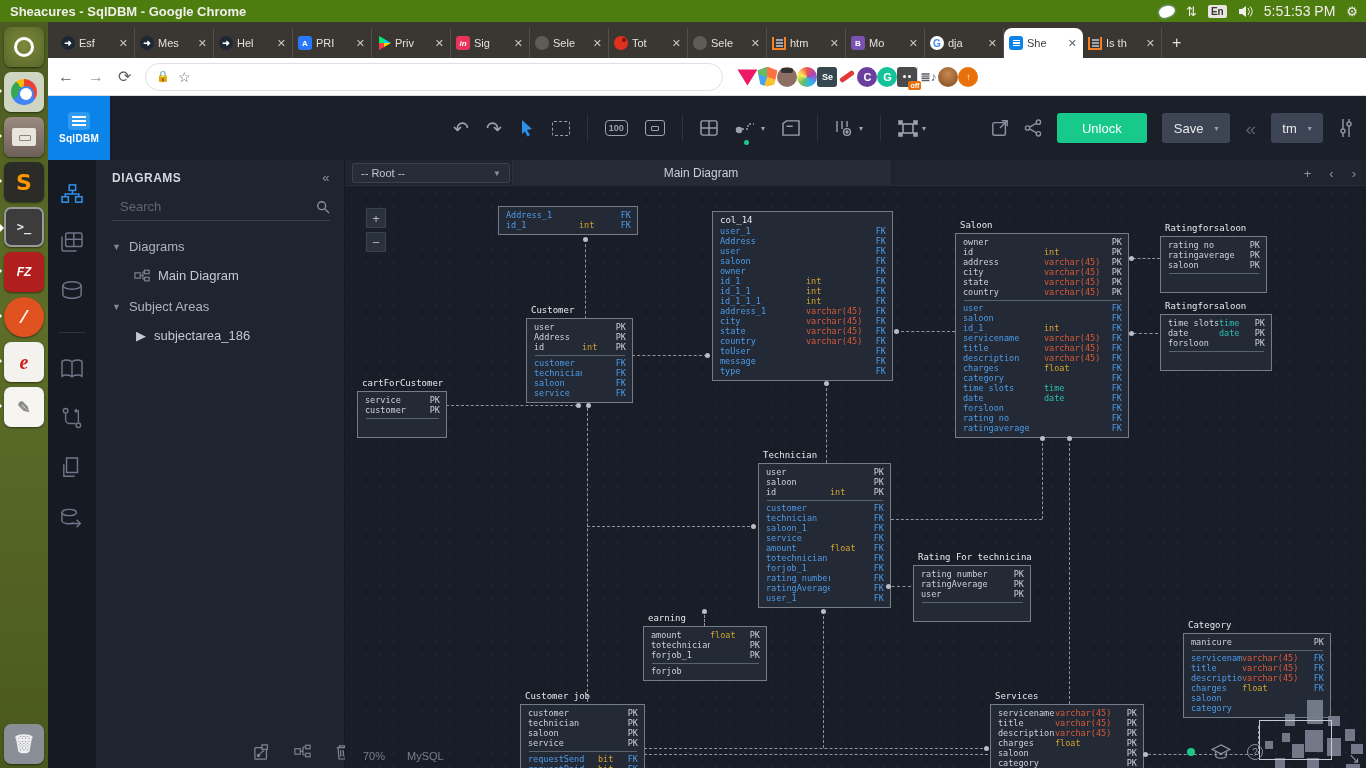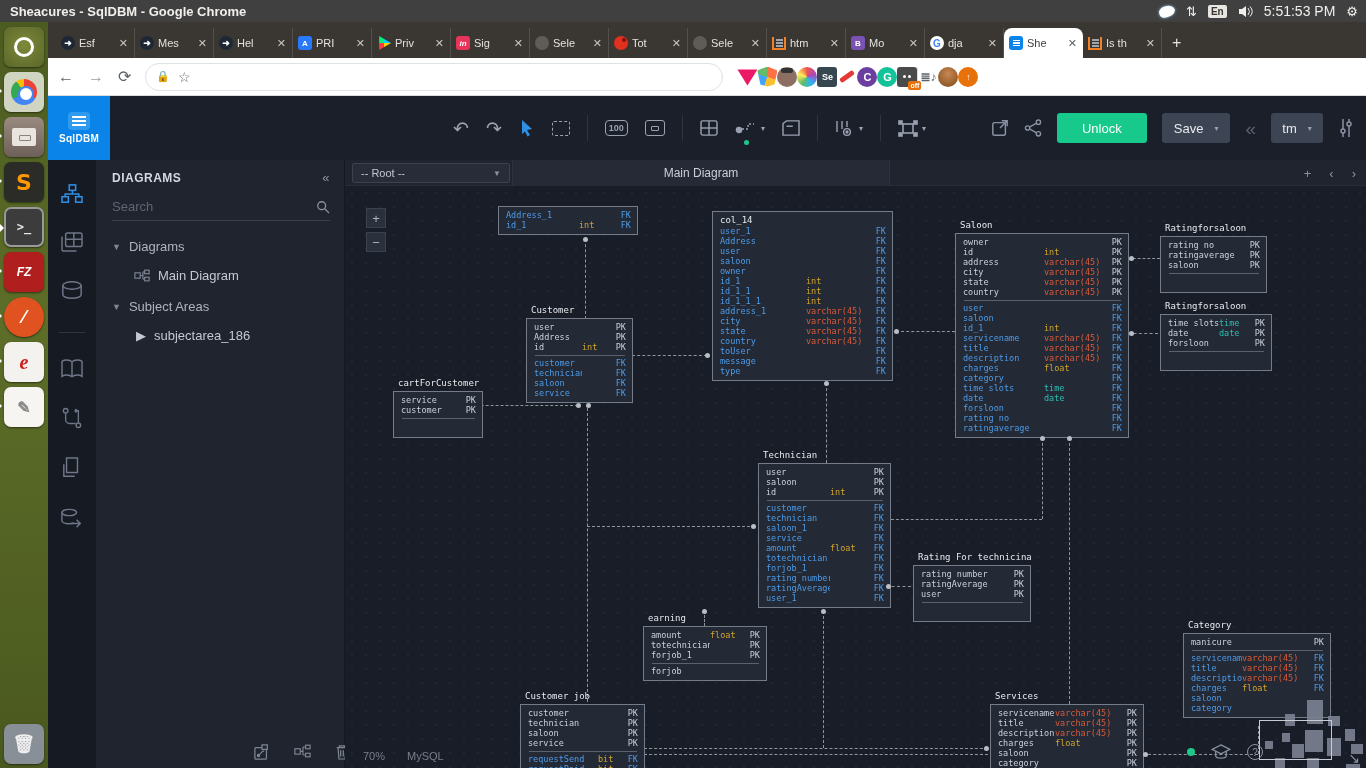--- a/index.html
+++ b/index.html
@@ -1,18 +1,18 @@
 <!DOCTYPE html>
 <html><head>
 <meta charset="utf-8">
 <style>
   *{margin:0;padding:0;box-sizing:border-box;}
   html,body{width:1366px;height:768px;overflow:hidden;background:#222;font-family:"Liberation Sans",sans-serif;}
   
-  .ubar{position:absolute;left:0;top:0;width:1366px;height:22px;background:#404040;display:flex;align-items:center;z-index:50;}
+  .ubar{position:absolute;left:0;top:0;width:1366px;height:22px;background:#4d7c0f;display:flex;align-items:center;z-index:50;}
   .ubar .wtitle{color:#f1efec;font-weight:bold;font-size:13px;margin-left:10px;flex:1;white-space:nowrap;}
   .tray{display:flex;align-items:center;gap:11px;margin-right:8px;color:#f1efec;}
   .blob{width:16px;height:11px;background:#fff;border-radius:50% 60% 55% 45%;transform:rotate(-18deg);box-shadow:0 0 3px #9cf;}
   .kbd{background:#e8e6e3;color:#3a3733;font-size:10px;font-weight:bold;padding:1px 3px;border-radius:2px;line-height:11px;}
   .trtxt{font-size:14px;}
   .trglyph{font-size:13px;line-height:13px;}
   
   .dock{position:absolute;left:0;top:22px;width:48px;height:746px;background:linear-gradient(180deg,#4c5b20,#5d6e28 40%,#4a581f);z-index:40;}
   .dock .di{position:relative;width:40px;height:40px;margin:5px auto 4px auto;border-radius:7px;display:flex;align-items:center;justify-content:center;font-weight:bold;box-shadow:0 1px 2px rgba(0,0,0,.5);}
   .dock .arrowL{position:absolute;left:-6px;top:15px;width:0;height:0;border-top:4px solid transparent;border-bottom:4px solid transparent;border-left:4px solid #fff;}
@@ -108,21 +108,21 @@
   
   .abody{display:flex;height:608px;}
   .strip{width:48px;background:#161a23;display:flex;flex-direction:column;align-items:center;padding-top:24px;gap:24px;flex:none;}
   .strip svg{stroke:#6e7687;}
   .strip .active svg{stroke:#2f8fe5;}
   .strip .sdiv{width:26px;height:1px;background:#2e3442;margin:2px 0;}
   .panel{width:249px;background:#20242f;flex:none;position:relative;padding:10px 14px 0 16px;border-right:1px solid #141820;}
   .panel .phdr{display:flex;align-items:center;color:#d4d8e0;font-size:12px;font-weight:bold;letter-spacing:.5px;}
   .panel .phdr .coll{margin-left:auto;color:#8a92a3;font-size:13px;font-weight:normal;}
   .search{margin-top:14px;border-bottom:1px solid #3a4150;display:flex;align-items:center;padding-bottom:6px;}
-  .search input{background:transparent;border:none;outline:none;color:#0ea5e9;font-size:13px;flex:1;font-family:"Liberation Sans",sans-serif;}
+  .search input{background:transparent;border:none;outline:none;color:#0ea5e9;font-size:13px;flex:1;font-family:"Liberation Sans",sans-serif;margin-left:8px;}
   .search input::placeholder{color:#5e6574;}
   .tree{margin-top:18px;font-size:13px;color:#aeb4bf;}
   .tgroup{display:flex;align-items:center;gap:8px;margin-bottom:14px;}
   .tgroup .car{font-size:9px;color:#7d8593;}
   .titem{display:flex;align-items:center;gap:8px;margin:0 0 16px 22px;color:#c3c8d2;}
   .pbottom{position:absolute;bottom:8px;left:158px;display:flex;gap:24px;color:#7d8593;}
   
   .cwrap{flex:1;position:relative;background:#191d27;overflow:hidden;}
   .ctop{height:26px;background:#20242e;border-bottom:1px solid #262c3a;position:relative;z-index:10;}
   .rootsel{position:absolute;left:7px;top:3px;width:158px;height:20px;background:#272c38;border:1px solid #3a4150;border-radius:2px;color:#c2c7d1;font-size:11px;display:flex;align-items:center;padding:0 8px;}
@@ -640,21 +640,21 @@
               <div class="tname">Customer</div>
               <div class="trow"><span class="tn">user</span><span class="tt "></span><span class="tk">PK</span></div>
               <div class="trow"><span class="tn">Address</span><span class="tt "></span><span class="tk">PK</span></div>
               <div class="trow"><span class="tn">id</span><span class="tt num">int</span><span class="tk">PK</span></div>
               <div class="sdivider"></div>
               <div class="trow"><span class="tn b">customer</span><span class="tt "></span><span class="tk b">FK</span></div>
               <div class="trow"><span class="tn b">technician</span><span class="tt "></span><span class="tk b">FK</span></div>
               <div class="trow"><span class="tn b">saloon</span><span class="tt "></span><span class="tk b">FK</span></div>
               <div class="trow"><span class="tn b">service</span><span class="tt "></span><span class="tk b">FK</span></div>
             </div>
-            <div class="tbl" style="left: 12px; top: 205px; width: 90px; margin-left: 36px; --tw: 0px;">
+            <div class="tbl" style="left: 12px; top: 205px; width: 90px; --tw: 0px;">
               <div class="tname">cartForCustomer</div>
               <div class="trow"><span class="tn">service</span><span class="tt "></span><span class="tk">PK</span></div>
               <div class="trow"><span class="tn">customer</span><span class="tt "></span><span class="tk">PK</span></div>
               <div class="sdivider"></div>
               <div class="sempty"></div>
             </div>
             <div class="tbl" style="left: 610px; top: 47px; width: 174px; --tw: 62px;">
               <div class="tname">Saloon</div>
               <div class="trow"><span class="tn">owner</span><span class="tt "></span><span class="tk">PK</span></div>
               <div class="trow"><span class="tn">id</span><span class="tt num">int</span><span class="tk">PK</span></div>

